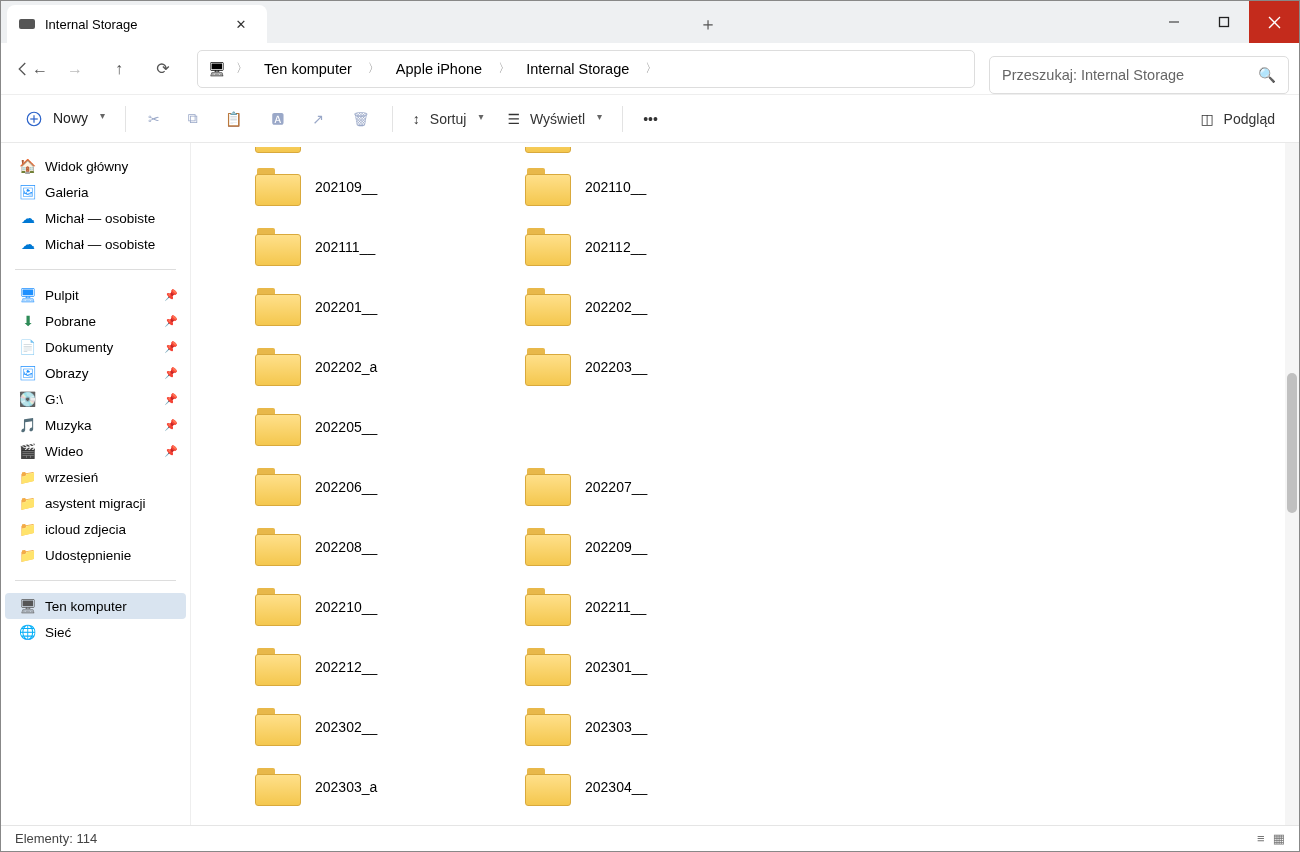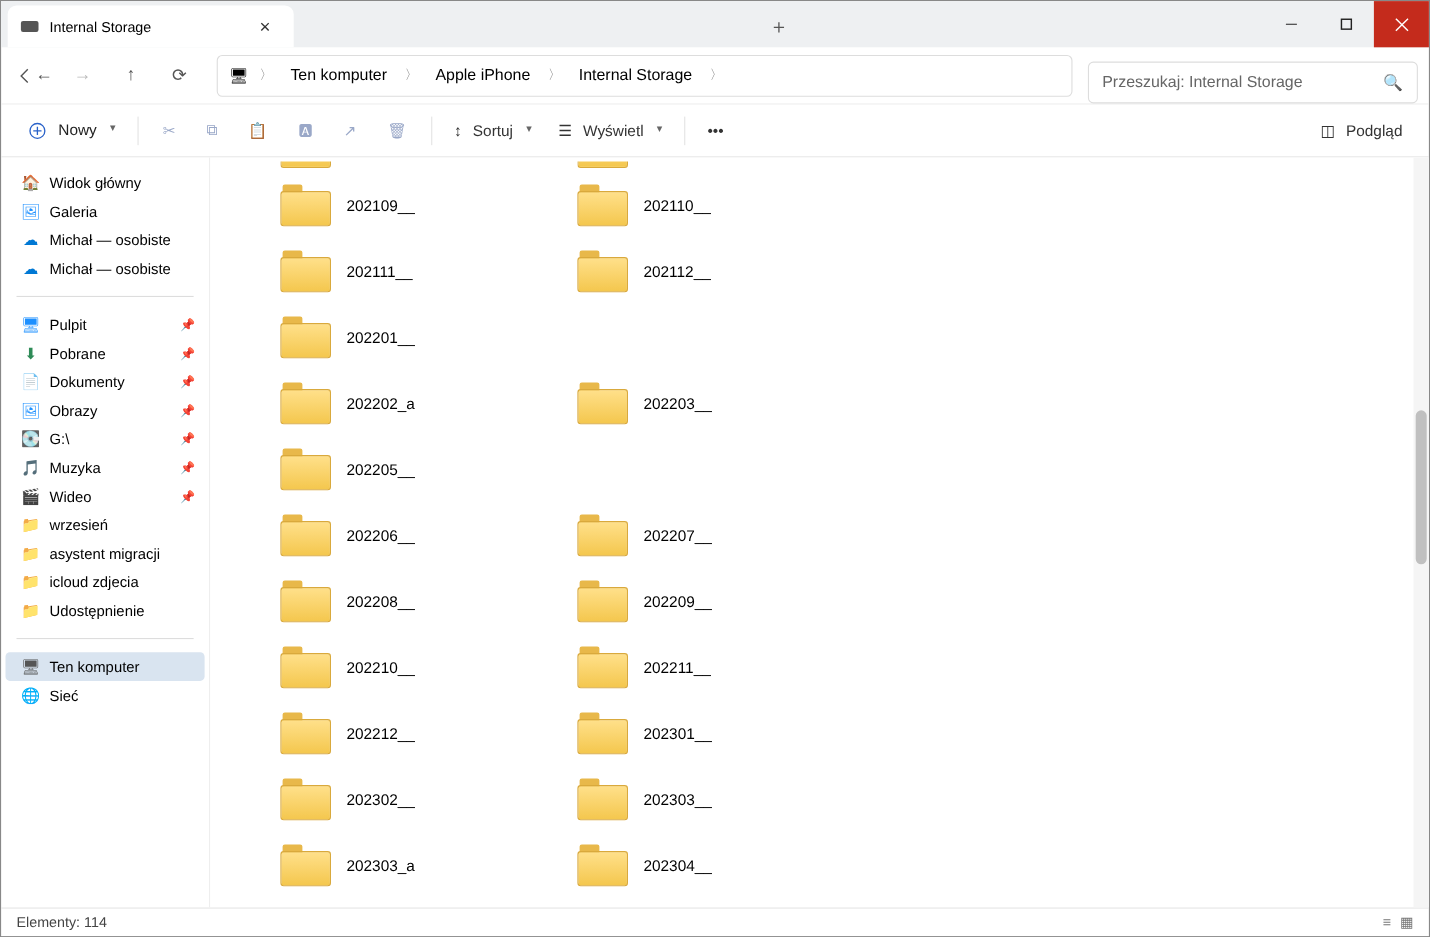--- a/index.html
+++ b/index.html
@@ -298,20 +298,29 @@
         <div class="row">
           <div class="col">
             <div class="folderitem">
               <div class="foldericon">
                 <div class="tab"></div>
                 <div class="body"></div>
               </div>
               <span class="fname">202201__</span>
             </div>
           </div>
+          <div class="col">
+            <div class="folderitem">
+              <div class="foldericon">
+                <div class="tab"></div>
+                <div class="body"></div>
+              </div>
+              <span class="fname">202202__</span>
+            </div>
+          </div>
         </div>
         <div class="row">
           <div class="col">
             <div class="folderitem">
               <div class="foldericon">
                 <div class="tab"></div>
                 <div class="body"></div>
               </div>
               <span class="fname">202202_a</span>
             </div>

